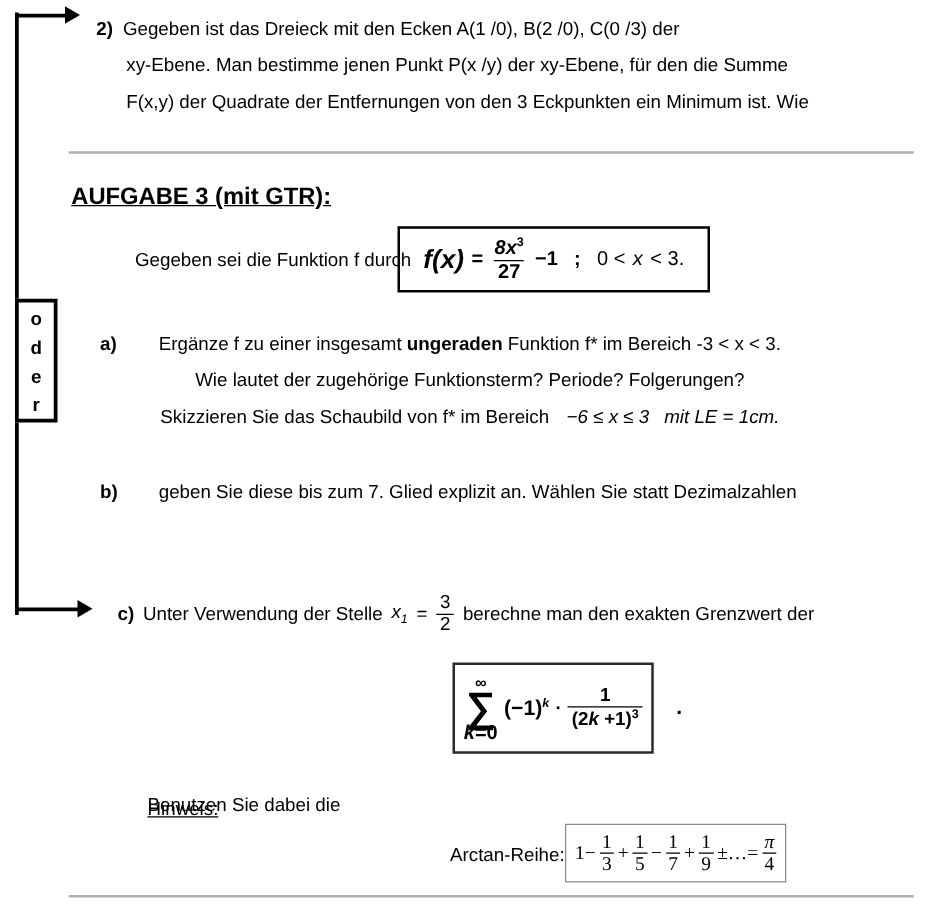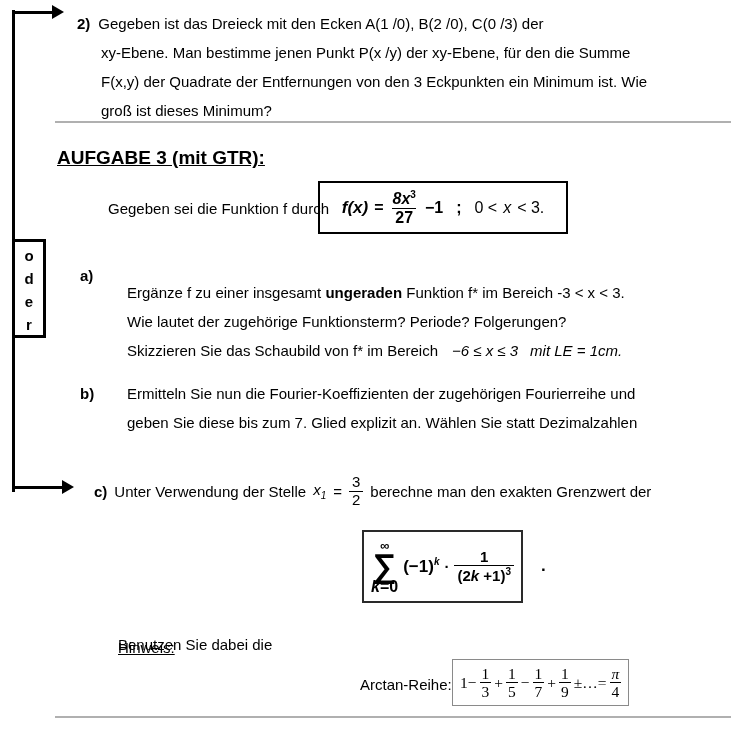--- a/index.html
+++ b/index.html
@@ -76,52 +76,50 @@
     <span>o</span>
     <span>d</span>
     <span>e</span>
     <span>r</span>
   </div>
 
   <div class="abs" style="left:77px;top:9px;">
     <div class="line"><span class="b">2)</span><span class="sp1">Gegeben ist das Dreieck mit den Ecken A(1 /0), B(2 /0), C(0 /3) der</span></div>
     <div class="line cont">xy-Ebene. Man bestimme jenen Punkt P(x /y) der xy-Ebene, für den die Summe</div>
     <div class="line cont">F(x,y) der Quadrate der Entfernungen von den 3 Eckpunkten ein Minimum ist. Wie</div>
-    <div class="line cont">groß ist dieses Minimum?</div>
   </div>
 
   <div class="divider" style="left:55px;top:121px;"></div>
 
   <div class="abs b u" style="left:57px;top:147px;font-size:19px;">AUFGABE 3 (mit GTR):</div>
   <div class="abs" style="left:62px;top:200px;margin-left:46px;">Gegeben sei die Funktion f durch</div>
 
   <div class="fbox">
-    <span class="b i" style="font-size:17px;">f(x)</span>
+    <span class="b i" style="font-size:21px;">f(x)</span>
     <span class="b">=</span>
     <span class="frac b">
         <span class="fnum"><span class="i">8x</span><sup>3</sup></span>
         <span class="fden">27</span>
       </span>
     <span class="b">−1</span>
     <span class="b" style="margin:0 7px;">;</span>
     <span>0 &lt;</span>
     <span class="i">x</span>
     <span>&lt; 3.</span>
   </div>
 
   <div class="abs b line" style="left:80px;top:261px;">a)</div>
-  <div class="abs" style="left:127px;top:278px;">
+  <div class="abs" style="left:127px;top:261px;text-align:center;">
     <div class="line"><span>Ergänze f zu einer insgesamt </span><span class="b">ungeraden</span><span> Funktion f* im Bereich -3 &lt; x &lt; 3.</span></div>
     <div class="line">Wie lautet der zugehörige Funktionsterm? Periode? Folgerungen?</div>
     <div class="line"><span>Skizzieren Sie das Schaubild von f* im Bereich</span><span class="mathsp">−6 ≤ x ≤ 3</span><span class="notesp">mit LE = 1cm.</span></div>
   </div>
 
   <div class="abs b line" style="left:80px;top:379px;">b)</div>
   <div class="abs" style="left:127px;top:379px;">
-    <div class="line">Ermitteln Sie nun die Fourier-Koeffizienten der zugehörigen Fourierreihe und</div>
     <div class="line">geben Sie diese bis zum 7. Glied explizit an. Wählen Sie statt Dezimalzahlen</div>
   </div>
 
   <div class="crow">
     <span class="b">c)</span>
     <span>Unter Verwendung der Stelle</span>
     <span class="i"><span>x</span><sub>1</sub></span>
     <span>=</span>
     <span class="frac cfrac">
         <span class="fnum">3</span>

